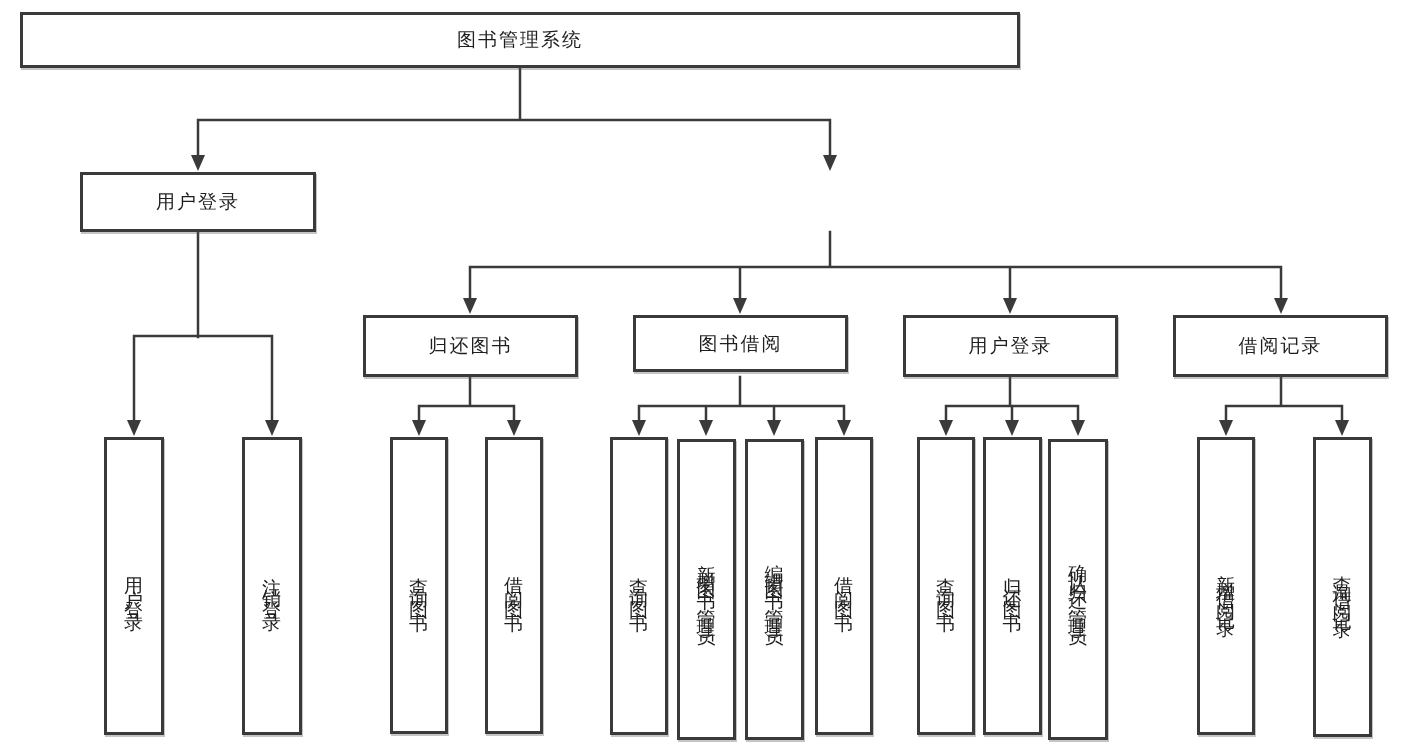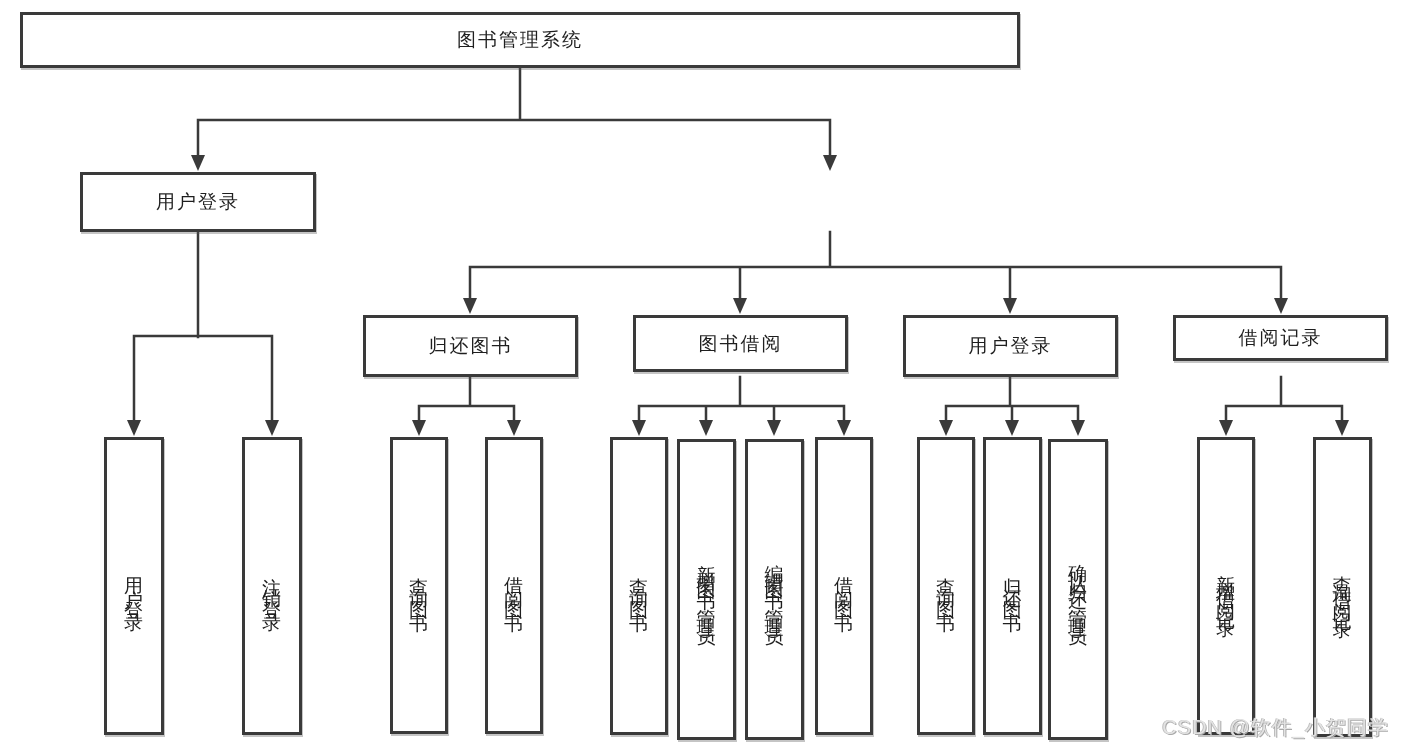--- a/index.html
+++ b/index.html
@@ -67,21 +67,21 @@
 
   <div class="node h" style="left:363px;top:315px;width:215px;height:62px">
     <span class="lbl">归还图书</span>
   </div>
   <div class="node h" style="left:633px;top:315px;width:215px;height:57px">
     <span class="lbl">图书借阅</span>
   </div>
   <div class="node h" style="left:903px;top:315px;width:215px;height:62px">
     <span class="lbl">用户登录</span>
   </div>
-  <div class="node h" style="left:1173px;top:315px;width:215px;height:46px">
+  <div class="node h" style="left:1173px;top:315px;width:215px;height:62px">
     <span class="lbl">借阅记录</span>
   </div>
 
   <div class="node v" style="left:104px;top:437px;width:60px;height:298px">
     <span class="lbl">用户登录</span>
   </div>
   <div class="node v" style="left:242px;top:437px;width:60px;height:298px">
     <span class="lbl">注销登录</span>
   </div>
 
@@ -115,14 +115,13 @@
     <span class="lbl long">确认归还（管理员）</span>
   </div>
 
   <div class="node v" style="left:1197px;top:437px;width:58px;height:298px">
     <span class="lbl long">新增借阅记录</span>
   </div>
   <div class="node v" style="left:1313px;top:437px;width:59px;height:300px">
     <span class="lbl long">查询借阅记录</span>
   </div>
 
-  <div class="watermark">CSDN @软件_小贺同学</div>
 </div>
 
 </body></html>

